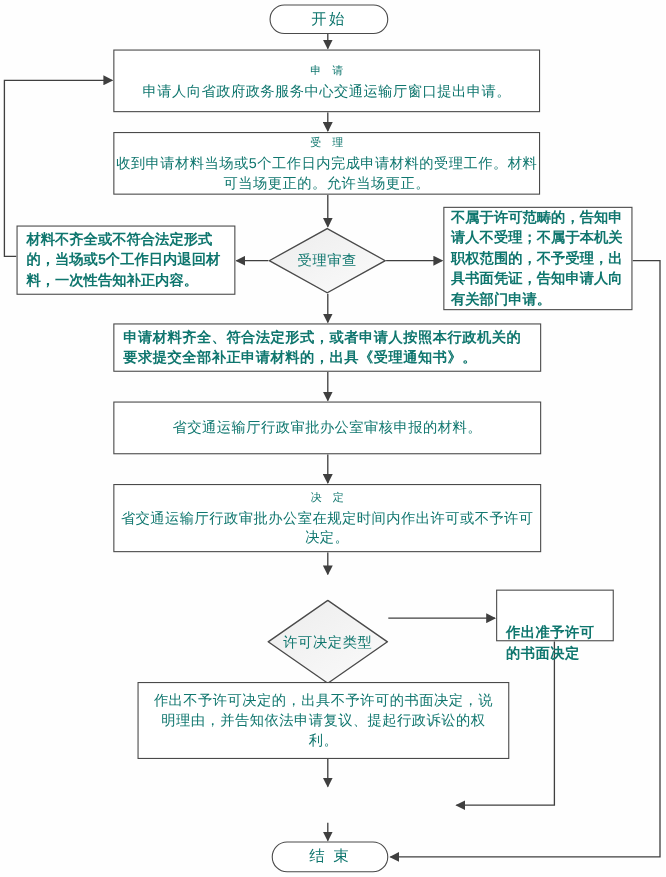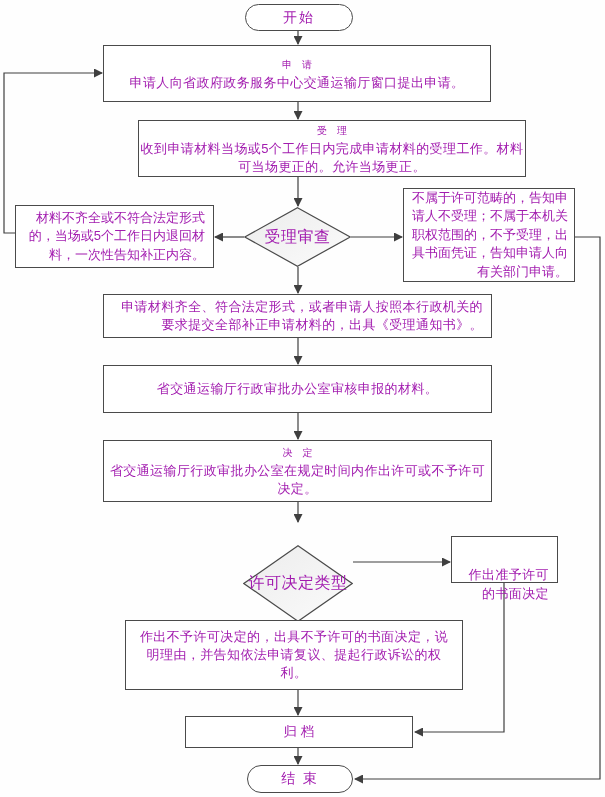--- a/index.html
+++ b/index.html
@@ -1,45 +1,45 @@
 <!DOCTYPE html>
 <html><head>
 <meta charset="utf-8">
 <style>
   html,body{margin:0;padding:0;background:#ffffff;}
   #canvas{
     position:relative;width:605px;height:797px;background:#fefefe;overflow:hidden;
-    font-family:"Liberation Sans",sans-serif;color:#a21caf;
+    font-family:"Liberation Sans",sans-serif;color:#0f766e;
   }
   #wires{position:absolute;left:0;top:0;width:605px;height:797px;}
   .node{position:absolute;box-sizing:border-box;background:#fff;border:1px solid #4a4a4a;
         display:flex;flex-direction:column;justify-content:center;text-align:center;}
   .pill{border-radius:14px;border-width:1.5px;font-size:14px;letter-spacing:2px;}
   .box-title{font-size:10px;line-height:17px;margin-bottom:1px;}
   .box-body{font-size:13px;line-height:18px;letter-spacing:0.4px;}
-  .left-align{text-align:right;}
+  .left-align{text-align:left;font-weight:bold;}
   .diamond{position:absolute;display:flex;align-items:center;justify-content:center;background:transparent;border:none;}
   .diamond svg{position:absolute;left:0;top:0;}
-  .diamond-label{position:relative;font-size:16px;letter-spacing:0.5px;z-index:2;}
+  .diamond-label{position:relative;font-size:13px;letter-spacing:0.5px;z-index:2;}
 
   
   #start   {left:245px;top:4px;  width:108px;height:27px;}
   #apply   {left:103px;top:45px; width:388px;height:57px;}
-  #accept  {left:103px;top:120px;width:388px;height:57px;margin-left:35px;}
+  #accept  {left:103px;top:120px;width:388px;height:57px;}
   #d1      {left:244px;top:207px;width:107px;height:60px;}
   #incmpl  {left:15px; top:205px;width:199px;height:63px;padding:2px 8px;}
   #noscope {left:403px;top:188px;width:172px;height:94px;padding:2px 6px;}
   #cmplt   {left:103px;top:294px;width:389px;height:44px;padding:2px 8px;}
   #audit   {left:103px;top:365px;width:389px;height:48px;}
   #decide  {left:103px;top:440px;width:389px;height:62px;}
   #d2      {left:243px;top:545px;width:110px;height:77px;}
   #approve {left:451px;top:536px;width:107px;height:47px;padding:2px 8px;}
   #deny    {left:125px;top:620px;width:338px;height:70px;padding:2px 10px;}
   #archive {left:185px;top:716px;width:228px;height:32px;font-size:13.5px;}
-  #end     {left:247px;top:765px;width:106px;height:28px;font-family:Liberation Serif, serif;}
+  #end     {left:247px;top:765px;width:106px;height:28px;}
   #incmpl .box-body, #noscope .box-body {line-height:18.5px;letter-spacing:0;}
   #approve .box-body{line-height:19px;margin-top:48px;}
 </style>
 </head>
 <body>
 
 <div id="canvas">
 
   <svg id="wires" width="605" height="797" viewBox="0 0 605 797">
     <defs>
@@ -121,21 +121,18 @@
   </div>
 
   <div id="approve" class="node left-align">
     <div class="box-body">作出准予许可的书面决定</div>
   </div>
 
   <div id="deny" class="node">
     <div class="box-body">作出不予许可决定的，出具不予许可的书面决定，说明理由，并告知依法申请复议、提起行政诉讼的权利。</div>
   </div>
 
-  <div id="archive" class="node">
-    <span>归 档</span>
-  </div>
 
   <div id="end" class="node pill">
     <span>结 束</span>
   </div>
 
 </div>
 
 </body></html>

